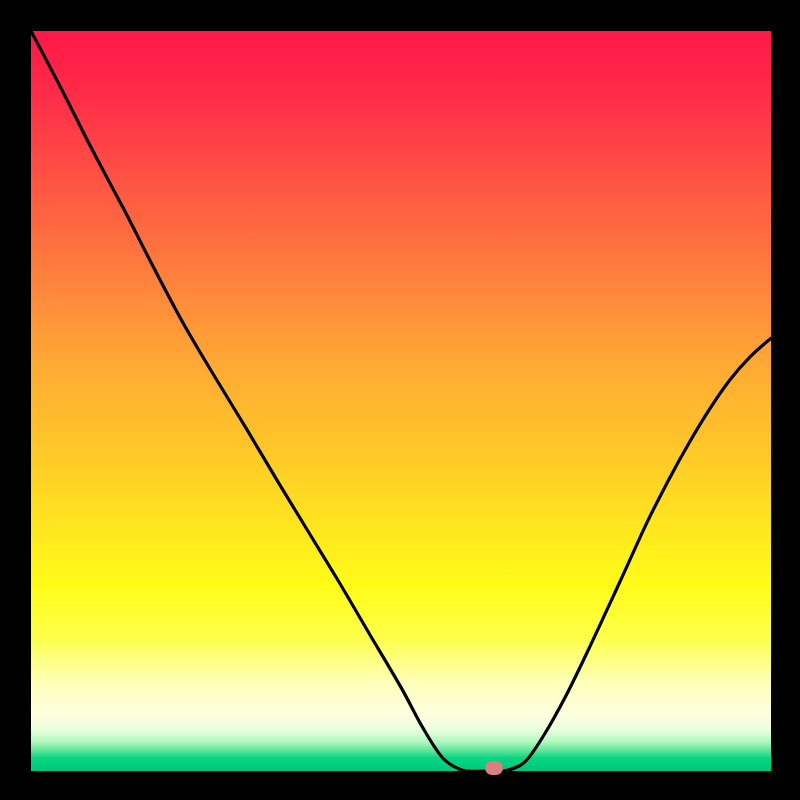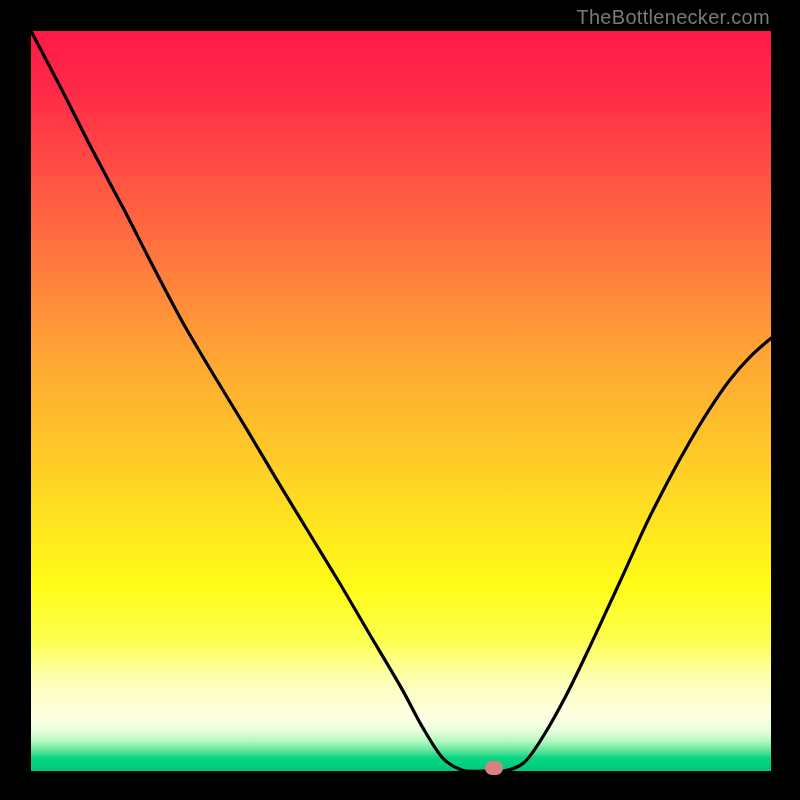--- a/index.html
+++ b/index.html
@@ -25,20 +25,19 @@
           #00c878 100%);
         border:1px solid #000}
   .credit{position:absolute;right:30px;top:6px;color:#7a7a7a;font-size:20px;letter-spacing:.3px}
   .marker{position:absolute;width:18px;height:14px;border-radius:7px;background:#d98080;transform:translate(-50%,-50%)}
   svg.curve{position:absolute;left:0;top:0;width:740px;height:740px}
 </style>
 </head>
 <body>
 
 <div class="frame">
-  <div class="credit">TheBottlenecker.com</div>
   <div class="plot">
     <svg class="curve" viewBox="0 0 740 740" preserveAspectRatio="none">
       <path id="curve-path" d="M0.0 0.0 C5.2 9.9,20.8 39.3,31.1 59.2 C41.3 79.1,51.2 99.4,61.4 119.1 C71.7 138.9,82.1 157.7,92.5 177.6 C102.9 197.5,113.3 218.7,123.6 238.3 C133.8 257.9,143.7 277.0,153.9 295.3 C164.2 313.5,174.6 330.5,185.0 347.8 C195.4 365.1,205.8 381.8,216.1 398.9 C226.3 415.9,236.2 432.9,246.4 449.9 C256.7 466.9,267.1 484.0,277.5 501.0 C287.9 518.0,298.3 534.9,308.6 552.0 C318.8 569.2,328.7 586.5,338.9 603.8 C349.2 621.2,361.4 641.2,370.0 656.4 C378.6 671.5,383.8 683.1,390.7 694.9 C397.6 706.6,404.7 719.3,411.4 726.7 C418.2 734.1,424.6 737.0,431.4 739.3 C438.2 741.5,445.2 739.9,452.1 740.0 C459.0 740.1,466.0 741.5,472.9 740.0 C479.8 738.5,486.8 737.3,493.6 731.1 C500.4 725.0,506.8 713.9,513.6 703.0 C520.3 692.1,527.4 679.2,534.3 666.0 C541.2 652.8,548.1 638.2,555.0 623.8 C561.9 609.4,568.8 594.3,575.7 579.4 C582.6 564.5,589.7 549.1,596.4 534.3 C603.2 519.5,609.6 504.7,616.4 490.6 C623.2 476.6,630.2 463.0,637.1 449.9 C644.0 436.8,651.0 424.1,657.9 412.2 C664.8 400.2,671.8 388.6,678.6 378.1 C685.4 367.7,691.8 358.0,698.6 349.3 C705.3 340.5,712.4 332.6,719.3 325.6 C726.2 318.6,736.5 310.2,740.0 307.1" fill="none" stroke="#000000" stroke-width="3.2" stroke-linejoin="round" stroke-linecap="round"></path>
     </svg>
     <div id="pt" class="marker" style="left: 462.5px; top: 737px; background: rgb(217, 128, 128);"></div>
   </div>
 </div>
 
 </body></html>

